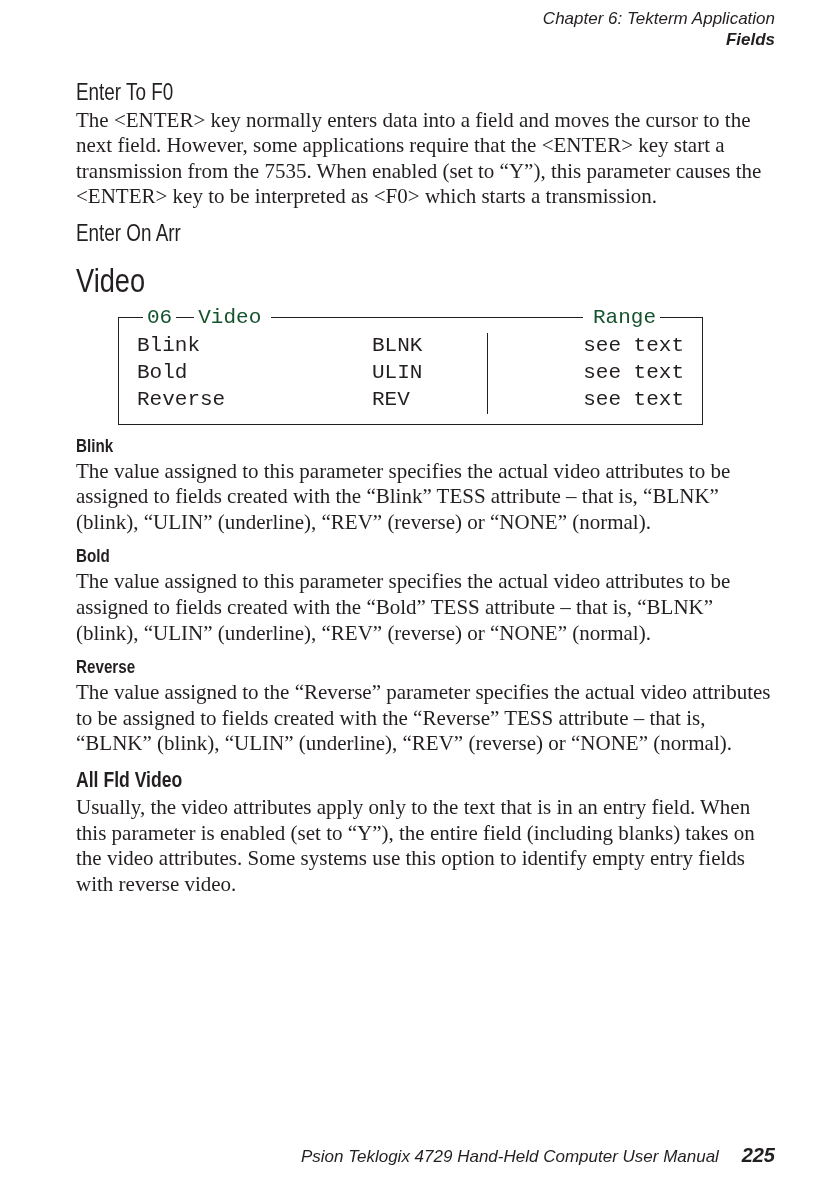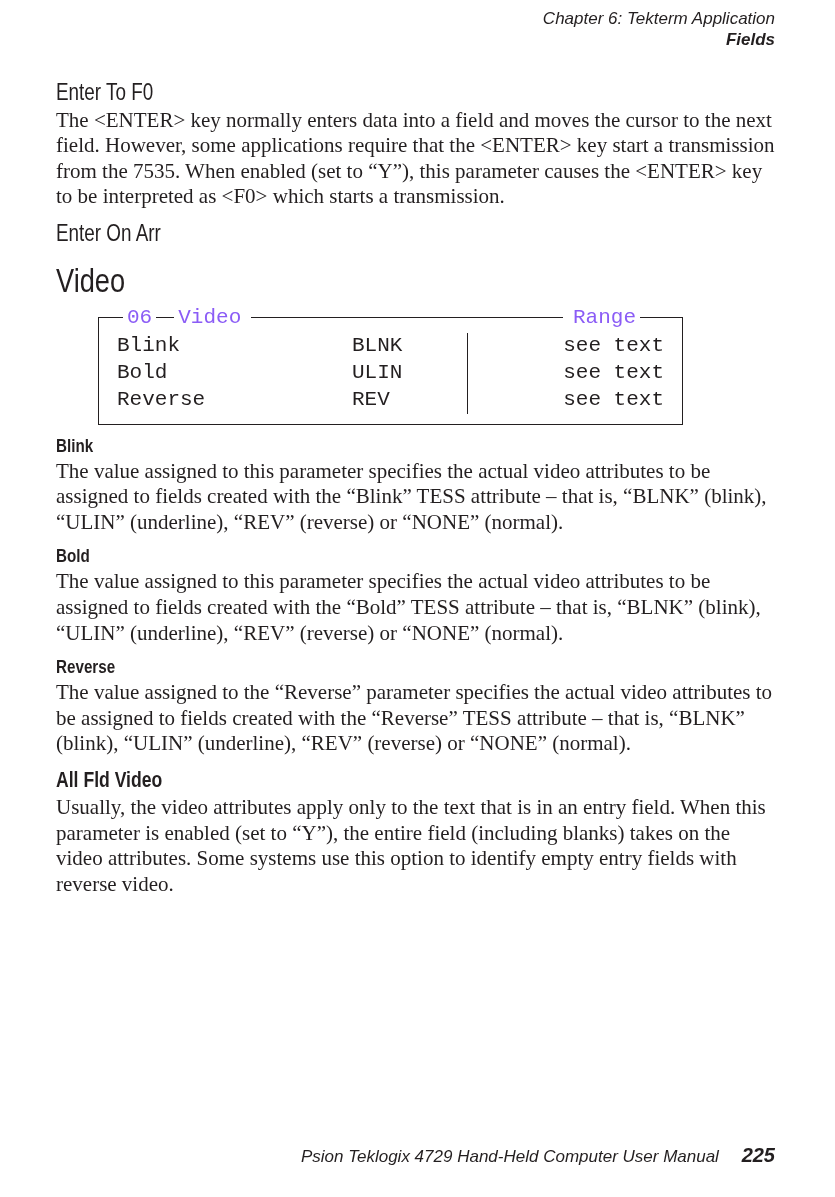--- a/index.html
+++ b/index.html
@@ -9,21 +9,21 @@
     background: #fff;
     font-family: "Times New Roman", Times, serif;
     color: #000;
     width: 835px;
     height: 1197px;
     box-sizing: border-box;
     position: relative;
   }
   .page {
     box-sizing: border-box;
-    padding: 0 60px 0 56px;
+    padding: 0 60px 0 76px;
     width: 835px;
   }
   .running-head {
     text-align: right;
     font-style: italic;
     font-family: Arial, Helvetica, sans-serif;
     font-size: 17px;
     line-height: 1.25;
     margin-top: 8px;
     margin-bottom: 28px;
@@ -86,21 +86,21 @@
     width: 565px;
     box-sizing: border-box;
     position: relative;
   }
   fieldset.menu legend {
     padding: 0;
     margin-left: -4px;
     width: 100%;
     font-family: "Courier New", Courier, monospace;
     font-size: 21px;
-    color:#8b5cf6;
+    color:#14532d;
     text-align:right;
   }
   .legend-inner {
     display: flex;
     align-items: center;
     width: 565px; 
     margin-left: -14px;
   }
   .legend-inner .rule {
     border-top: 1.5px solid #231f20;

